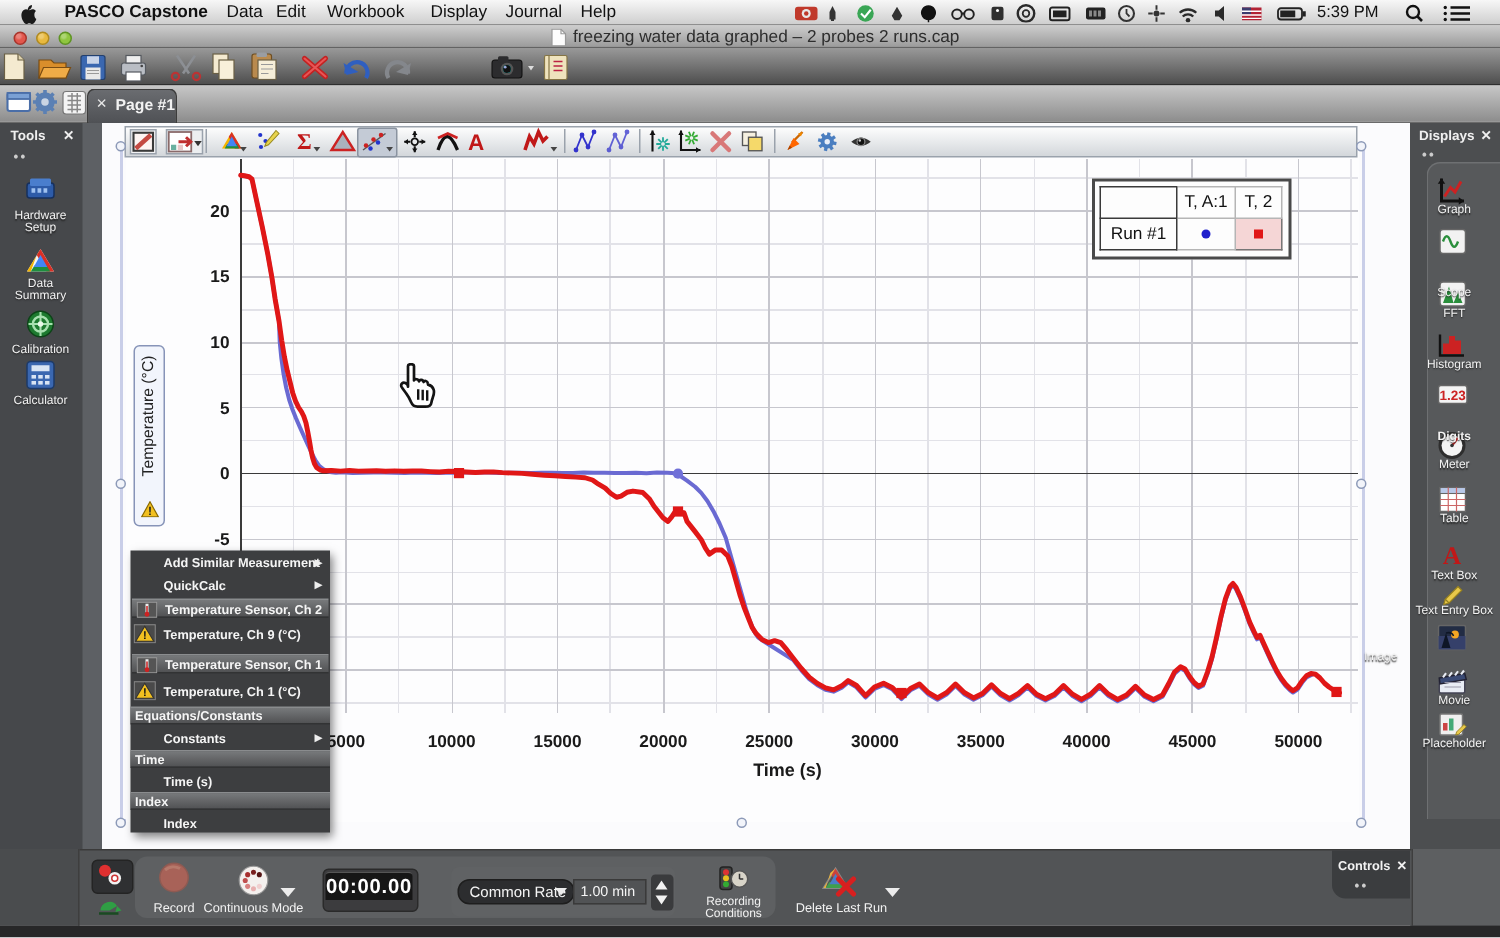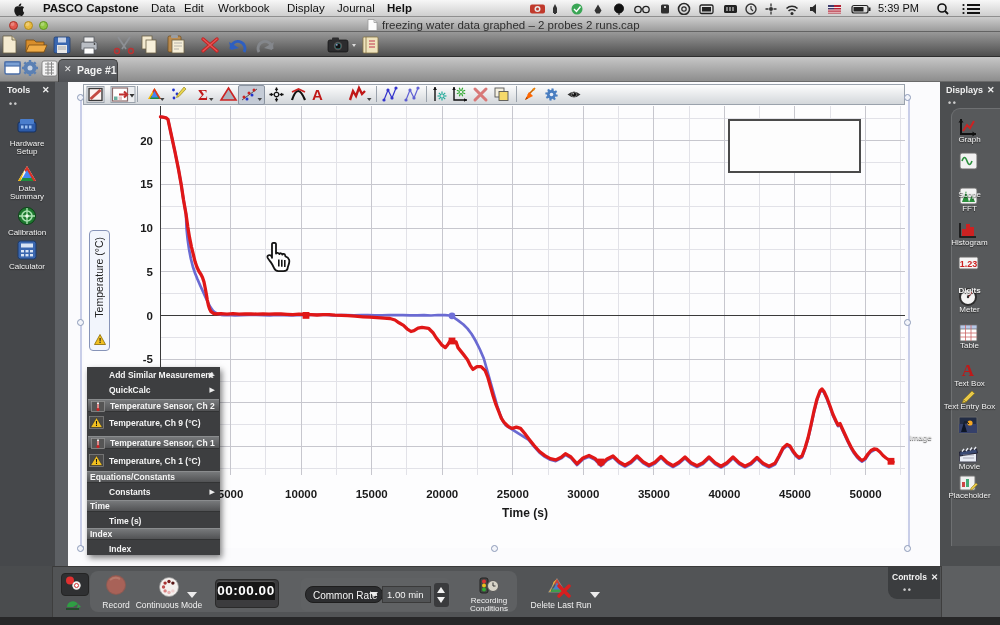--- a/index.html
+++ b/index.html
@@ -63,21 +63,21 @@
 <svg class="abs" style="left:13px;top:2.5px" width="12" height="13" viewBox="0 0 12 13">
     <path d="M8.3 0.4 C8.4 1.3 8.1 2.1 7.6 2.7 C7.1 3.3 6.3 3.8 5.5 3.7 C5.4 2.9 5.8 2 6.2 1.5 C6.7 0.9 7.6 0.4 8.3 0.4 Z" fill="#1a1a1a"></path>
     <path d="M9.9 6.7 C9.9 5.3 10.9 4.5 11 4.4 C10.3 3.4 9.2 3.2 8.8 3.2 C7.8 3.1 6.9 3.8 6.4 3.8 C5.9 3.8 5.2 3.2 4.4 3.2 C3.3 3.3 2.3 3.9 1.8 4.9 C0.7 6.9 1.5 9.8 2.6 11.4 C3.1 12.2 3.7 13 4.5 13 C5.3 13 5.6 12.5 6.5 12.5 C7.4 12.5 7.7 13 8.5 13 C9.3 13 9.9 12.2 10.4 11.4 C11 10.5 11.2 9.6 11.2 9.6 C11.2 9.6 9.9 9 9.9 6.7 Z" fill="#1a1a1a"></path>
   </svg>
 <div class="mitem" style="left:43px;font-weight:bold;">PASCO Capstone</div>
 <div class="mitem" style="left:151px;">Data</div>
 <div class="mitem" style="left:184px;">Edit</div>
 <div class="mitem" style="left:218px;">Workbook</div>
 <div class="mitem" style="left:287px;">Display</div>
 <div class="mitem" style="left:337px;">Journal</div>
-<div class="mitem" style="left:387px;font-weight:bold;">Help</div>
+<div class="mitem" style="left:387px;">Help</div>
 <svg class="abs" style="left:528px;top:2px" width="350" height="13" viewBox="0 0 350 13">
     <rect x="2" y="2.5" width="15" height="9" rx="2" fill="#c0392b"></rect>
     <circle cx="9.5" cy="7" r="3" fill="#e8e8e8"></circle>
     <circle cx="9.5" cy="7" r="1.5" fill="#c0392b"></circle>
     <path d="M27 2 l2 4 v5 h-4 v-5 z" fill="#333"></path>
     <rect x="26" y="10" width="2" height="2" fill="#333"></rect>
     <circle cx="49" cy="7" r="5.5" fill="#3aa655"></circle>
     <path d="M46 7 l2.5 2.5 l4-5" stroke="#fff" stroke-width="1.4" fill="none"></path>
     <path d="M70 2.5 l3.5 6 h-7 z M66.5 8.5 h7 l-1.8 3 h-3.4 z" fill="#333"></path>
     <path d="M91 2 a4.5 4.5 0 1 1 -0.01 0 Z M91 11 v2" fill="#111" stroke="#111"></path>
@@ -414,20 +414,30 @@
 <div class="handle" style="left:-1.5px;top:9.5px;"></div>
 <div class="handle" style="left:825.5px;top:9.5px;"></div>
 <div class="handle" style="left:-1.5px;top:235.0px;"></div>
 <div class="handle" style="left:825.5px;top:235.0px;"></div>
 <div class="handle" style="left:-1.5px;top:460.5px;"></div>
 <div class="handle" style="left:412.5px;top:460.5px;"></div>
 <div class="handle" style="left:825.5px;top:460.5px;"></div>
 <div id="legend">
       <table>
         <tbody>
+          <tr>
+            <td style="width:50px;height:20px;border:1.5px solid #3a3a3a;"></td>
+            <td style="width:38px;">T, A:1</td>
+            <td style="width:30px;">T, 2</td>
+          </tr>
+          <tr style="height:21px;">
+            <td style="border:1px solid #3a3a3a;">Run #1</td>
+            <td><span style="display:inline-block;width:6px;height:6px;border-radius:50%;background:#2020cc;"></span></td>
+            <td style="background:#f5d6d6;border:1.5px solid #777;"><span style="display:inline-block;width:6.5px;height:6.5px;background:#e01717;"></span></td>
+          </tr>
         </tbody>
       </table>
     </div>
 </div>
 <div class="abs" id="ctxmenu">
 <div class="mrow" style="top:0px;height:15px;">
       <span class="tx">Add Similar Measurement</span>
       <span class="arr">▶</span>
     </div>
 <div class="mrow" style="top:15px;height:16px;">

